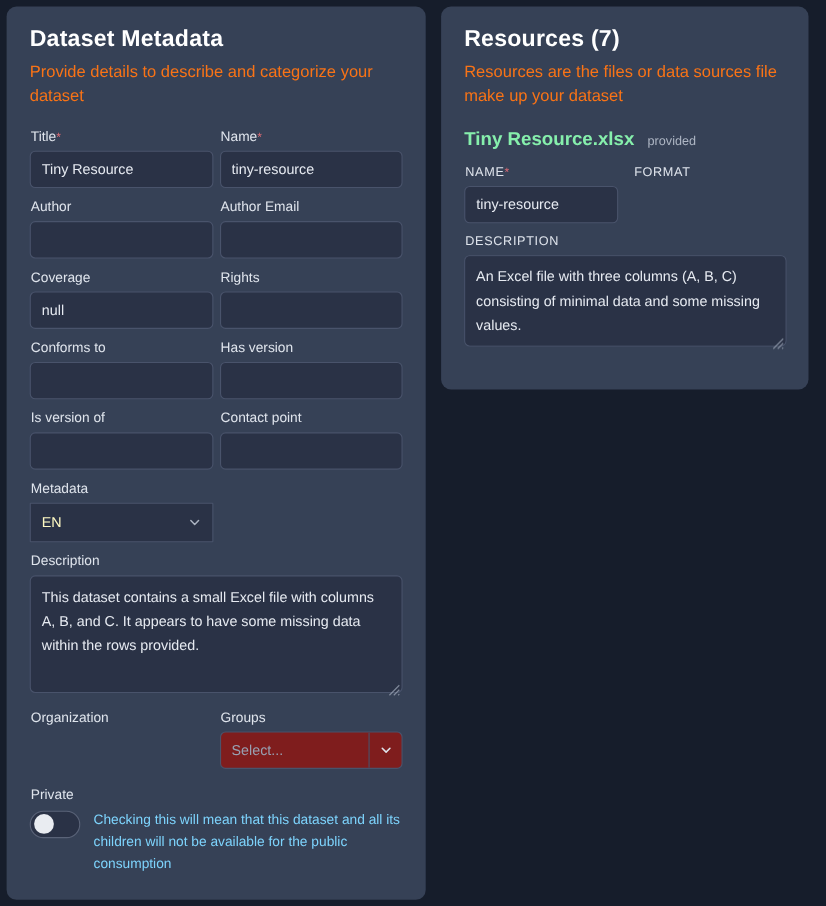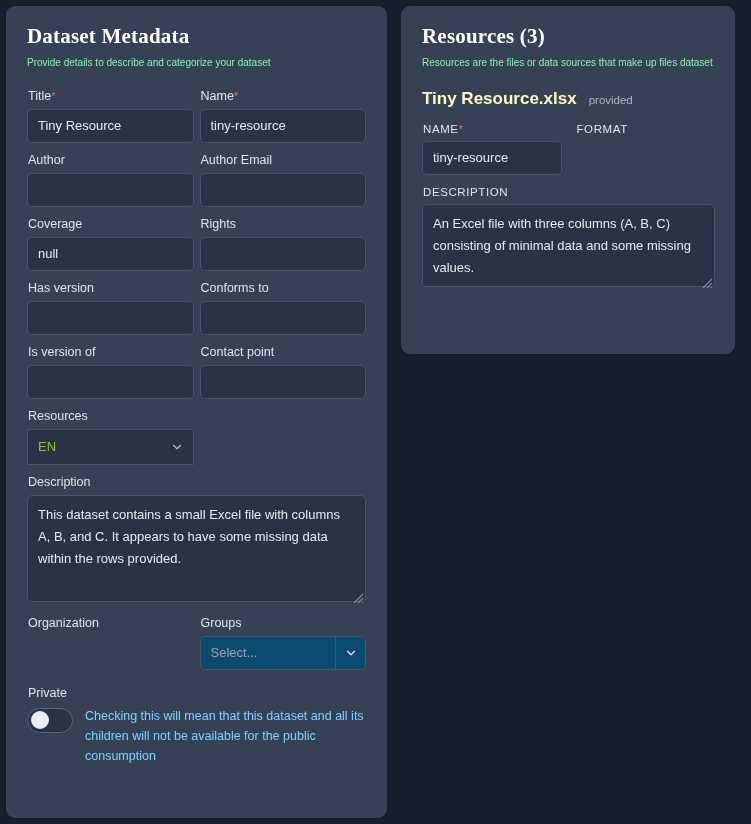--- a/index.html
+++ b/index.html
@@ -42,25 +42,24 @@
     padding: 18px 20px 20px 21px;
   }
   .col-right { display: flex; flex-direction: column; }
 
   .panel-title {
     font-size: 21px;
     font-weight: bold;
     color: #ffffff;
     margin: 0 0 7px 0;
     letter-spacing: .2px;
-    font-family: Liberation Serif, serif;
   }
   .panel-sub {
-    font-size: 10px;
-    color: #86efac;
+    font-size: 15px;
+    color: #f97316;
     line-height: 1.45;
     margin: 0 0 18px 0;
   }
 
   
   .row {
     display: flex;
     gap: 6px;
     margin-bottom: 10px;
   }
@@ -89,21 +88,21 @@
   }
   .inp::placeholder { color: #8d96a8; }
 
   .selectwrap { position: relative; width: 100%; }
   .select {
     width: 100%;
     height: 36px;
     background: #2a3246;
     border: 1px solid #49536b;
     border-radius: 1px;
-    color: #84cc16;
+    color: #fef9c3;
     font-size: 13px;
     padding: 0 30px 0 10px;
     display: flex;
     align-items: center;
   }
   .chev {
     position: absolute;
     right: 10px; top: 0; bottom: 0;
     display: flex; align-items: center;
     color: #aab2c0;
@@ -134,21 +133,21 @@
     width: 13px; height: 13px;
     pointer-events: none;
     opacity: .75;
   }
 
   
   .combo {
     display: flex;
     width: 100%;
     height: 34px;
-    background: #0c4a6e;
+    background: #7f1d1d;
     border: 1px solid #49536b;
     border-radius: 5px;
     overflow: hidden;
   }
   .combo .txt {
     flex: 1;
     display: flex;
     align-items: center;
     padding: 0 10px;
     font-size: 13px;
@@ -193,21 +192,21 @@
   
   .res-head {
     display: flex;
     align-items: baseline;
     gap: 12px;
     margin-bottom: 14px;
   }
   .res-name {
     font-size: 17px;
     font-weight: bold;
-    color: #fef9c3;
+    color: #86efac;
   }
   .res-tag {
     font-size: 11.5px;
     color: #aeb6c4;
   }
   .cap {
     display: block;
     font-size: 11.5px;
     letter-spacing: .6px;
     color: #dfe4ec;
@@ -258,43 +257,43 @@
         <input class="inp" value="null" style="">
       </div>
       <div class="field">
         <label class="fl">Rights</label>
         <input class="inp" value="" style="">
       </div>
     </div>
 
     <div class="row">
       <div class="field">
+        <label class="fl">Conforms to</label>
+        <input class="inp" value="" style="">
+      </div>
+      <div class="field">
         <label class="fl">Has version</label>
         <input class="inp" value="" style="">
       </div>
-      <div class="field">
-        <label class="fl">Conforms to</label>
-        <input class="inp" value="" style="">
-      </div>
     </div>
 
     <div class="row">
       <div class="field">
         <label class="fl">Is version of</label>
         <input class="inp" value="" style="">
       </div>
       <div class="field">
         <label class="fl">Contact point</label>
         <input class="inp" value="" style="">
       </div>
     </div>
 
     <div class="row">
       <div class="field">
-        <label class="fl">Resources</label>
+        <label class="fl">Metadata</label>
         <div class="selectwrap">
           <div class="select">EN</div>
           <span class="chev">
             <svg width="14" height="14" viewBox="0 0 24 24" fill="none" stroke="currentColor" stroke-width="2.4" stroke-linecap="round" stroke-linejoin="round">
                 <polyline points="6 9 12 15 18 9"></polyline>
               </svg>
           </span>
         </div>
       </div>
       <div class="field"></div>
@@ -335,22 +334,22 @@
         <div class="toggle">
           <span class="knob"></span>
         </div>
         <div class="toggle-note">Checking this will mean that this dataset and all its children will not be available for the public consumption</div>
       </div>
     </div>
   </section>
 
   <div class="col-right">
     <section class="panel right">
-      <h1 class="panel-title">Resources (3)</h1>
-      <p class="panel-sub">Resources are the files or data sources that make up files dataset</p>
+      <h1 class="panel-title">Resources (7)</h1>
+      <p class="panel-sub">Resources are the files or data sources file make up your dataset</p>
 
       <div class="res-head">
         <span class="res-name">Tiny Resource.xlsx</span>
         <span class="res-tag">provided</span>
       </div>
 
       <div class="res-row">
         <div class="field">
           <span class="cap">
             <span>NAME</span><span class="req">*</span>

